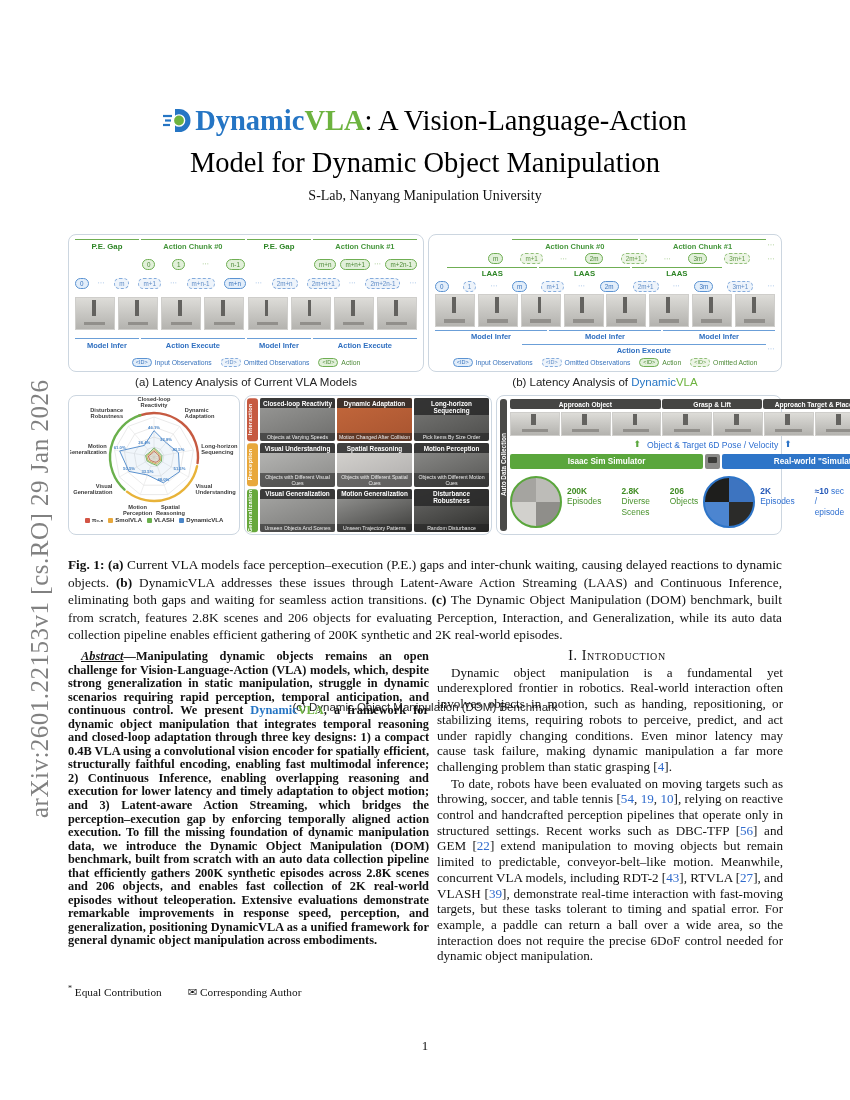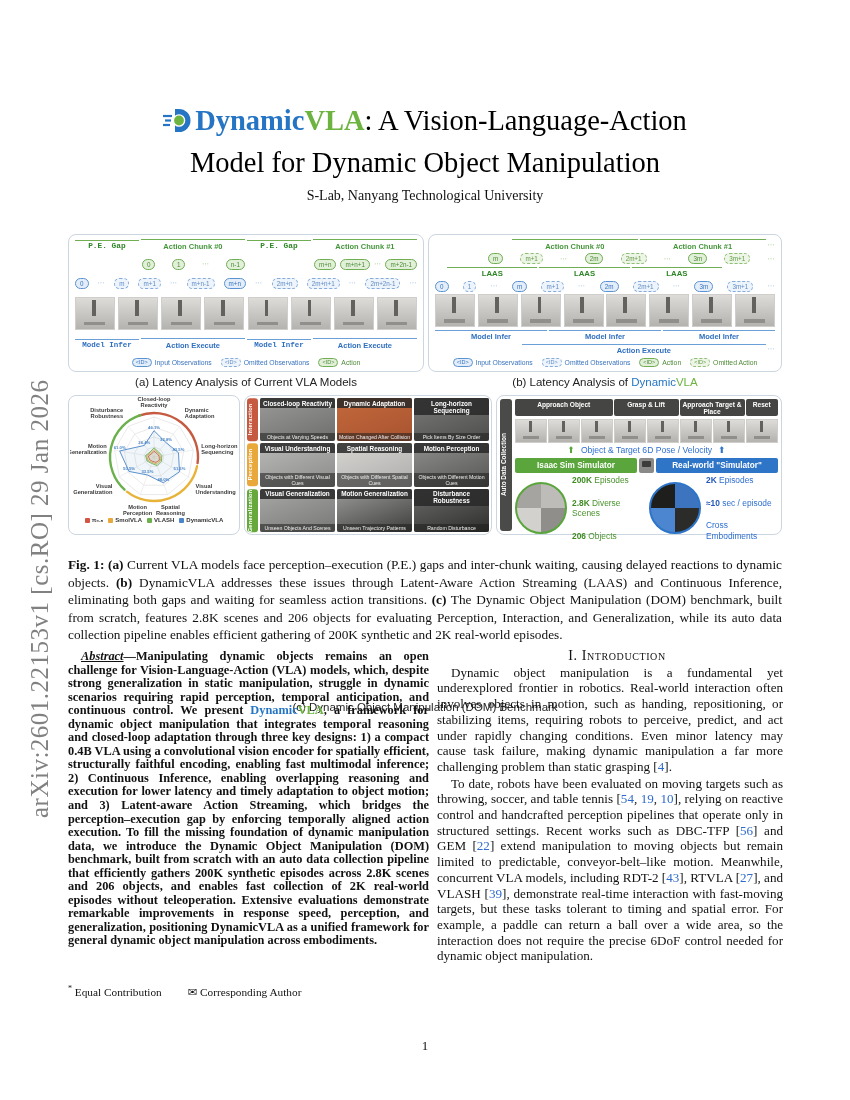--- a/index.html
+++ b/index.html
@@ -28,21 +28,21 @@
   .panel{position:absolute;top:2px;height:138px;border:1.2px solid #ccd6e0;border-radius:8px;
          background:#fff;padding:4px 6px;box-sizing:border-box;
          display:flex;flex-direction:column;justify-content:space-between;}
   #panelA{left:0;width:356px;}
   #panelB{left:360px;width:354px;}
   .prow{display:flex;align-items:center;gap:2px;}
   .m{position:relative;text-align:center;font-weight:bold;font-size:7.5px;color:#2f6fc0;
      border-top:1px solid #6b9fd8;padding-top:1.5px;}
   .gm{color:#44953a;border-top-color:#6fae53;}
   .pe{color:#2e8526;font-size:7.8px;}
-  .w19{width:19%;box-sizing:border-box;font-family:Liberation Mono, monospace;} .w31{width:31%;box-sizing:border-box;}
+  .w19{width:19%;box-sizing:border-box;} .w31{width:31%;box-sizing:border-box;}
   .grow{flex:1;}
   .sp19{width:19%;} .sp15{width:15%;} .sp22{width:22%;} .sp25{width:25%;} .sp3{width:3%;}
   .pills{display:flex;align-items:center;gap:2px;justify-content:space-between;}
   .pill{border-radius:7px;font-size:6.3px;padding:1px 4px;white-space:nowrap;line-height:1.15;}
   .pill.b{background:#e3eefa;border:1px solid #5b93d2;color:#3a74bd;}
   .pill.bd{background:#eef4fb;border:1px dashed #84abdc;color:#5f8cc6;}
   .pill.g{background:#e2f0da;border:1px solid #6fae53;color:#4e8a38;}
   .pill.gd{background:#edf5e6;border:1px dashed #8fbe77;color:#639a49;}
   .dots{color:#7fa9dc;font-size:7px;letter-spacing:.5px;}
   .dots.gdot{color:#7fb45f;}
@@ -103,21 +103,21 @@
     justify-content:center;height:15px;border-radius:2px;}
   .bar.sim{background:#5aa63c;} .bar.real{background:#2e75c8;}
   .sim-icon{width:15px;height:15px;background:#8a8a88;border-radius:2px;position:relative;}
   .sim-icon::after{content:'';position:absolute;left:3px;top:3px;width:9px;height:6px;background:#3c3c3a;border-radius:1px;}
   .dc-stats{display:flex;align-items:center;gap:5px;flex:1;}
   .circle{width:52px;height:52px;border-radius:50%;box-sizing:border-box;}
   .sim-circle{border:2.5px solid #5aa63c;
     background:conic-gradient(#bdbcb8 0 25%,#8f8e8a 25% 50%,#d2d1cd 50% 75%,#a5a4a0 75% 100%);}
   .real-circle{border:2.5px solid #2e75c8;
     background:conic-gradient(#3d74c0 0 25%,#2b2b29 25% 50%,#4c85d0 50% 75%,#1e1e1c 75% 100%);}
-  .stats{display:flex;flex-direction:column;justify-content:center;gap:12px;flex:1;}
+  .stats{display:flex;flex-direction:row;justify-content:center;gap:20px;flex:1;}
   .stat-line{font-size:8.4px;line-height:1.25;}
   .stats.green .stat-line{color:#49922c;} .stats.green b{color:#3f8c22;}
   .stats.blue .stat-line{color:#2e6fd0;} .stats.blue b{color:#2458b8;}
   #capC{position:absolute;top:306px;left:0;width:714px;text-align:center;font-size:11.5px;color:#222;}
 
   
   #figCaption{position:absolute;top:556px;left:68px;width:714px;font-size:13.3px;
     line-height:17.6px;text-align:justify;}
   .s-b{font-weight:bold;}
   .s-abs{font-weight:bold;font-style:italic;text-decoration:underline;}
@@ -150,21 +150,21 @@
     <span class="logo"><svg width="30" height="27" viewBox="0 0 30 27">
       <line x1="0" y1="9" x2="9" y2="9" stroke="#2575c4" stroke-width="2.2"></line>
       <line x1="2" y1="13.5" x2="8" y2="13.5" stroke="#2575c4" stroke-width="2.2"></line>
       <line x1="0" y1="18" x2="7" y2="18" stroke="#2575c4" stroke-width="2.2"></line>
       <path d="M12 2 h4 a 11.5 11.5 0 0 1 0 23 h-4 z" fill="#2575c4"></path>
       <circle cx="16" cy="13.5" r="5.6" fill="#6db33f" stroke="#ffffff" stroke-width="1.4"></circle>
     </svg></span><span class="t-blue">Dynamic</span><span class="t-green">VLA</span><span>: A Vision-Language-Action</span><br>
     <span>Model for Dynamic Object Manipulation</span>
   </div>
 
-  <div class="affil">S-Lab, Nanyang Technological University</div>
+  <div class="affil">S-Lab, Nanyang Manipulation University</div>
 
   <div id="fig1">
 
     <div class="panel" id="panelA">
       <div class="prow">
         <div class="m gm pe w19">P.E. Gap</div>
         <div class="m gm w31">Action Chunk #0</div>
         <div class="m gm pe w19">P.E. Gap</div>
         <div class="m gm w31">Action Chunk #1</div>
       </div>

